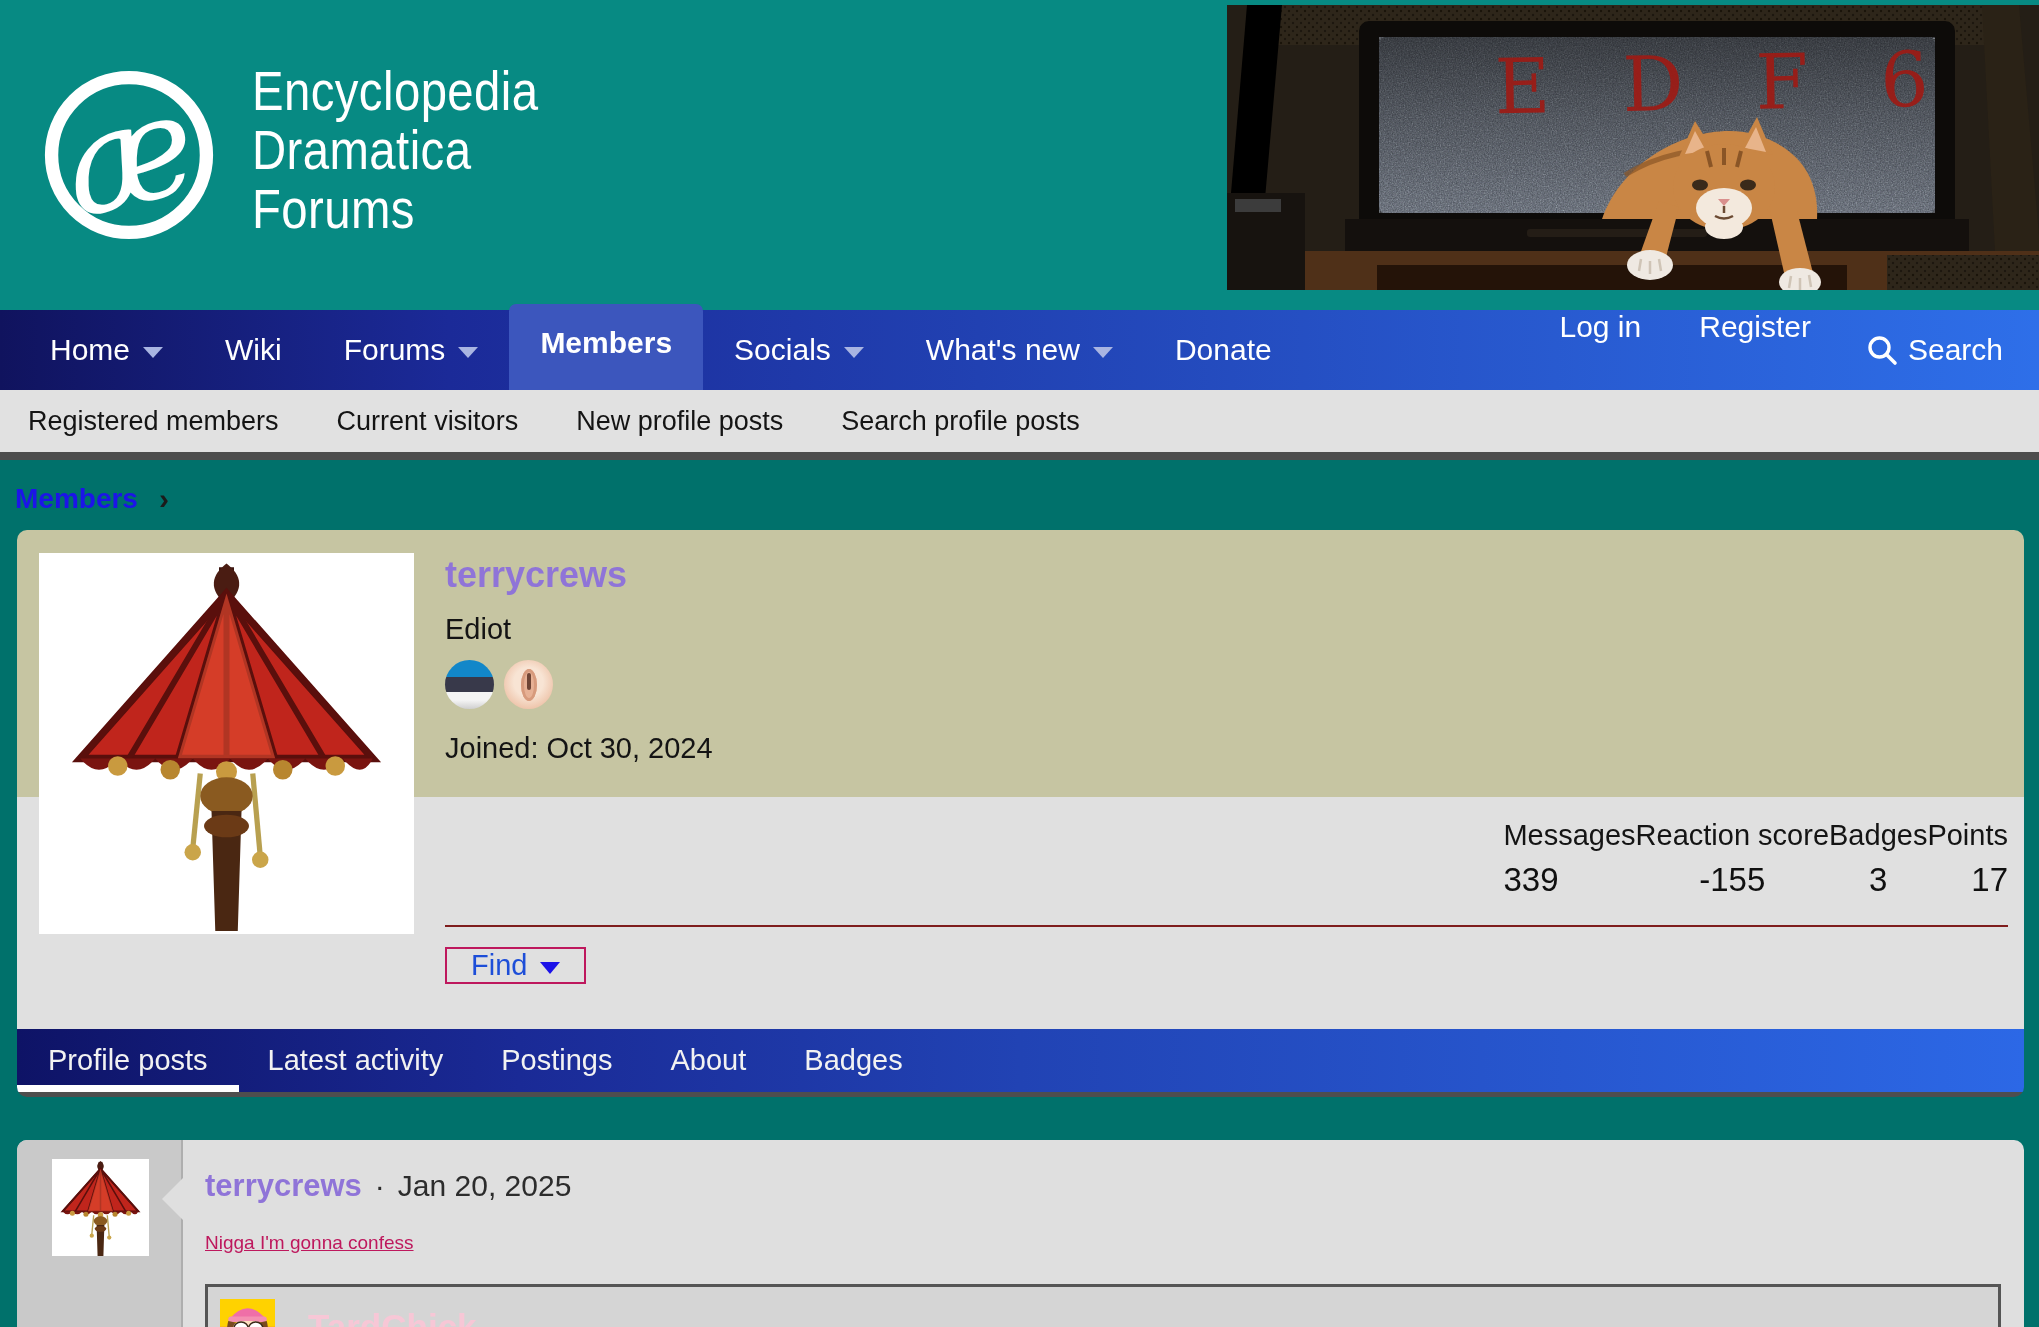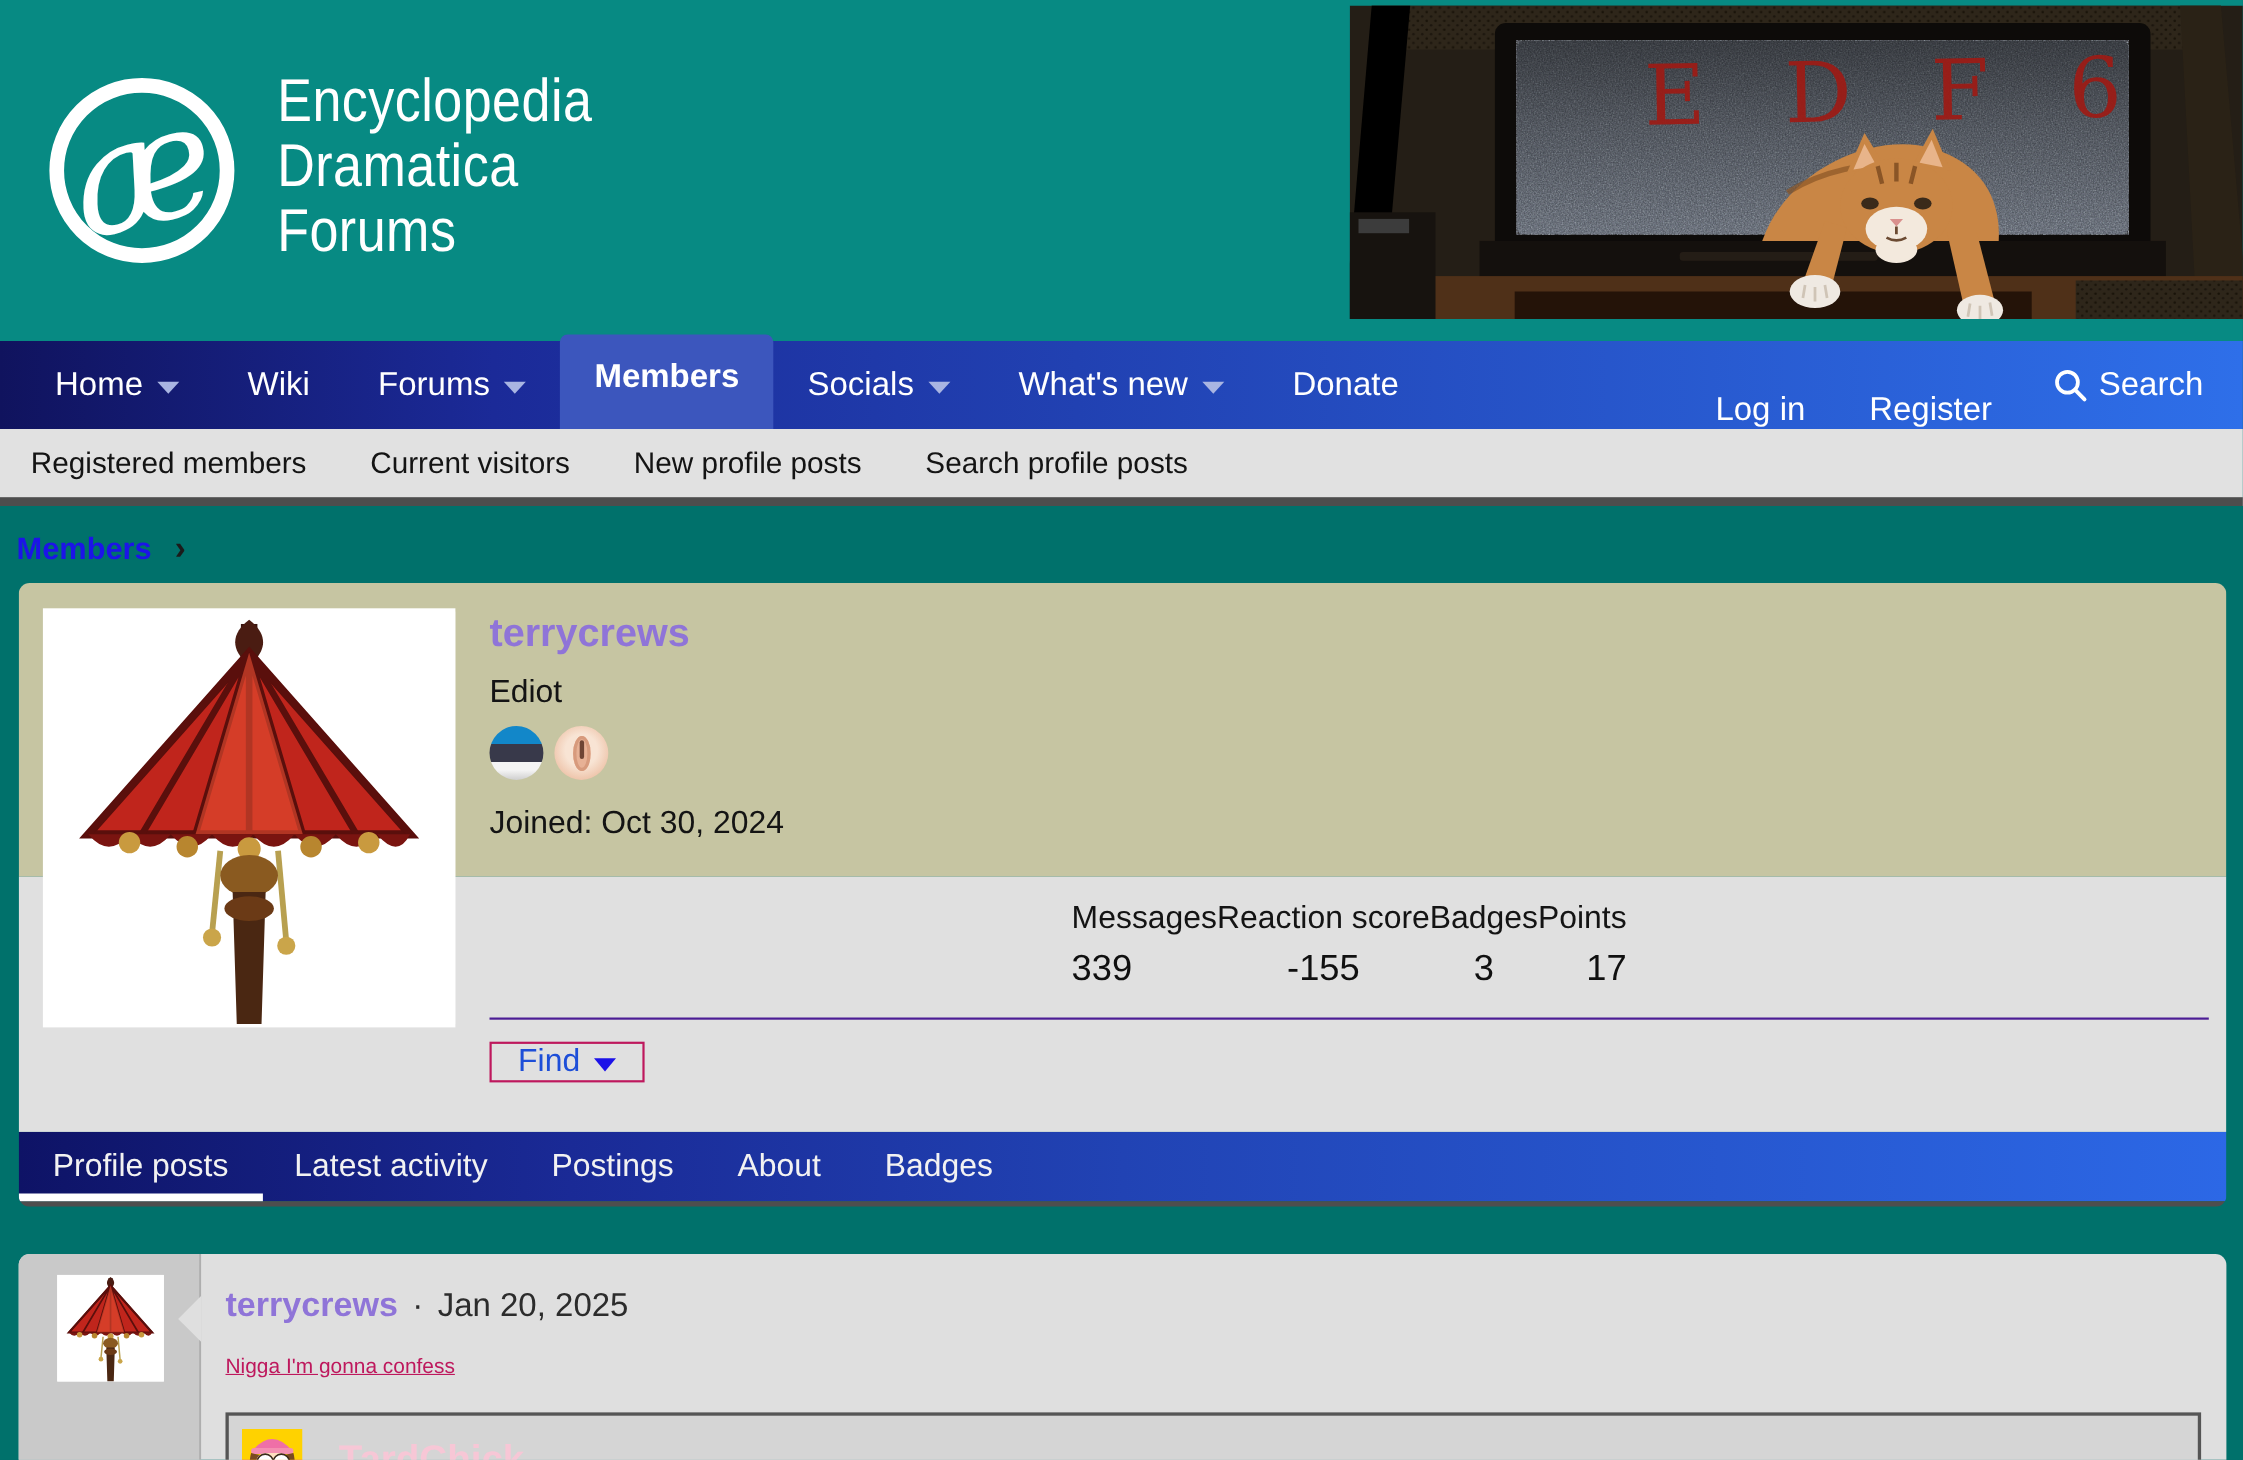--- a/index.html
+++ b/index.html
@@ -18,21 +18,21 @@
   .banner{position:absolute;top:5px;right:0;width:812px;height:285px;}
   
   .main-nav{height:80px;background:linear-gradient(90deg,#10135e 0%,#1b2a98 22%,#2141b2 48%,#2e6fe9 100%);
     display:flex;align-items:stretch;color:#fff;font-size:30px;position:relative;z-index:3;}
   .nav-item{display:flex;align-items:center;gap:13px;padding:15px 31px;cursor:pointer;white-space:nowrap;}
   .nav-item:first-child{margin-left:19px;}
   .nav-item.active{background:#3c56bd;margin-top:-6px;padding-top:6px;border-radius:7px 7px 0 0;font-weight:bold;}
   .caret{width:0;height:0;border-left:10px solid transparent;border-right:10px solid transparent;
     border-top:11px solid #a9b5e2;margin-top:4px;}
   .nav-spacer{flex:1;}
-  .nav-auth{display:flex;align-items:flex-end;padding:0 29px;cursor:pointer;}
+  .nav-auth{display:flex;align-items:flex-start;padding:0 29px;cursor:pointer;}
   .nav-search{display:flex;align-items:center;gap:10px;padding:0 36px 0 26px;cursor:pointer;}
   .search-glyph{width:32px;height:32px;}
   
   .sub-nav{height:62px;background:#e1e1e1;display:flex;align-items:center;
     font-size:27px;color:#141414;border-bottom:8px solid #4d4d4d;position:relative;z-index:2;}
   .sub-item{padding:0 29px;cursor:pointer;white-space:nowrap;}
   .sub-item:first-child{padding-left:28px;}
   
   .breadcrumb{margin:24px 0 0 15px;display:flex;align-items:center;gap:21px;height:30px;}
   .crumb-link{color:#1c14e8;font-weight:bold;font-size:28px;cursor:pointer;}
@@ -48,22 +48,22 @@
   .badge-row{display:flex;gap:10px;margin-top:14px;align-items:center;}
   .round-badge{width:49px;height:49px;border-radius:50%;overflow:hidden;position:relative;}
   .badge-estonia{background:linear-gradient(#1287c9 0 34%,#38394a 34% 66%,#f4f4f4 66% 82%,#cfcfcf 100%);}
   .badge-flesh{background:radial-gradient(circle at 50% 45%,#f8e4d4 0 40%,#eec4aa 75%,#e3ae92 100%);}
   .badge-flesh::before{content:'';position:absolute;left:50%;top:18%;transform:translateX(-50%);
     width:16px;height:32px;border-radius:50%;background:#e7b195;box-shadow:inset 0 0 0 3px #d79a7c;}
   .badge-flesh::after{content:'';position:absolute;left:50%;top:26%;transform:translateX(-50%);
     width:4px;height:17px;border-radius:2px;background:#6e4434;}
   .profile-joined{color:#141414;font-size:29px;margin-top:23px;}
   .profile-stats-wrap{background:#e0e0e0;height:232px;position:relative;}
-  .stats-row{position:absolute;left:428px;right:16px;top:22px;display:flex;justify-content:center;
-    border-bottom:2px solid #4c1d95;padding-bottom:26px;}
+  .stats-row{position:absolute;left:428px;right:16px;top:22px;display:flex;justify-content:flex-end;
+    border-bottom:2px solid #7f1d1d;padding-bottom:26px;}
   .stat{text-align:center;}
   .stat.first{text-align:left;}
   .stat.last{text-align:right;}
   .stat-label{font-size:29px;color:#141414;}
   .stat-value{font-size:33px;color:#101010;margin-top:9px;}
   .find-button{position:absolute;left:428px;top:150px;border:2px solid #be185d;background:transparent;
     display:inline-flex;align-items:center;gap:13px;padding:0 24px;font-size:29px;color:#1d4ed8;cursor:pointer;}
   .find-caret{width:0;height:0;border-left:10px solid transparent;border-right:10px solid transparent;
     border-top:12px solid #1c12e8;margin-top:5px;}
   .profile-tabs{height:63px;background:linear-gradient(90deg,#0e1366 0%,#1a2a96 25%,#2143b4 50%,#2c68e6 100%);

